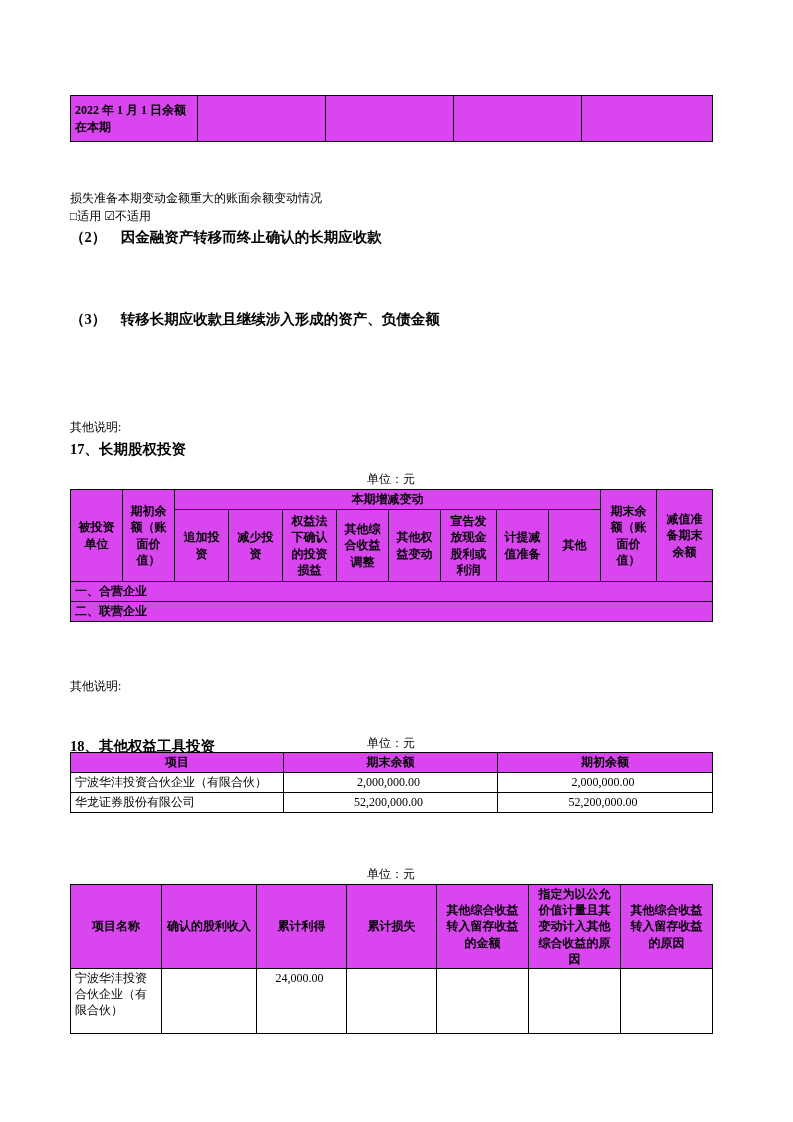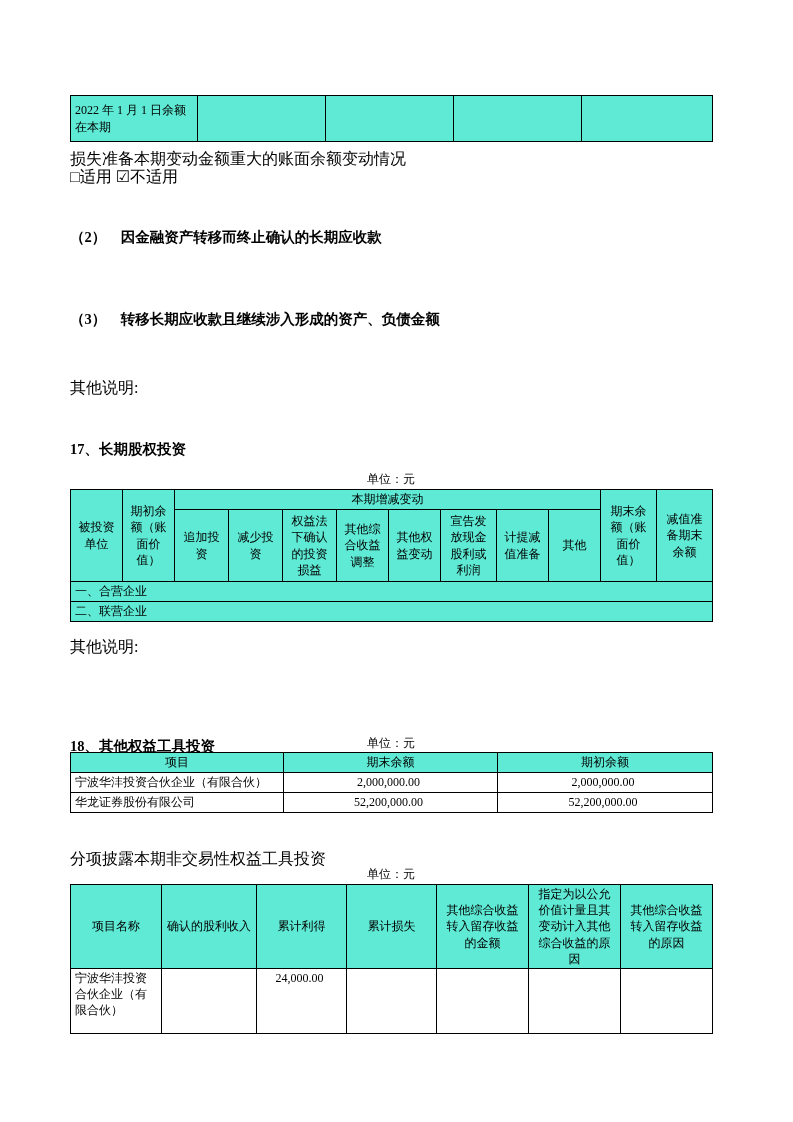--- a/index.html
+++ b/index.html
@@ -4,33 +4,33 @@
 <style>
   * { margin:0; padding:0; box-sizing:border-box; }
   html,body { background:#ffffff; }
   body {
     width:793px; height:1122px; position:relative; overflow:hidden;
     font-family:"Liberation Serif","DejaVu Serif",serif;
     color:#000;
   }
   .abs { position:absolute; left:70px; width:642px; }
 
-  .body-text { font-size:16px; line-height:1.45; }
+  .body-text { font-size:12px; line-height:1.45;margin-top:43px; }
   .heading { font-size:14.5px; font-weight:bold; line-height:1.4; }
   .unit-line { font-size:12px; text-align:center; }
 
   table.tbl {
     border-collapse:collapse; table-layout:fixed; width:642px;
     font-size:12px; line-height:1.35;
   }
   table.tbl td {
     border:1px solid #000; padding:1px 4px; vertical-align:middle;
     overflow:hidden; word-break:break-all;
   }
-  .gray { background:#5eead4; }
+  .gray { background:#d946ef;font-weight:bold; }
   .c { text-align:center; }
   .l { text-align:left; }
   .num { text-align:center; padding-right:8px !important; }
   .vtop { vertical-align:top !important; }
 
   
   .carry td { height:46px; vertical-align:top; }
 
   
   .t17 td { padding:1px 2px; }

